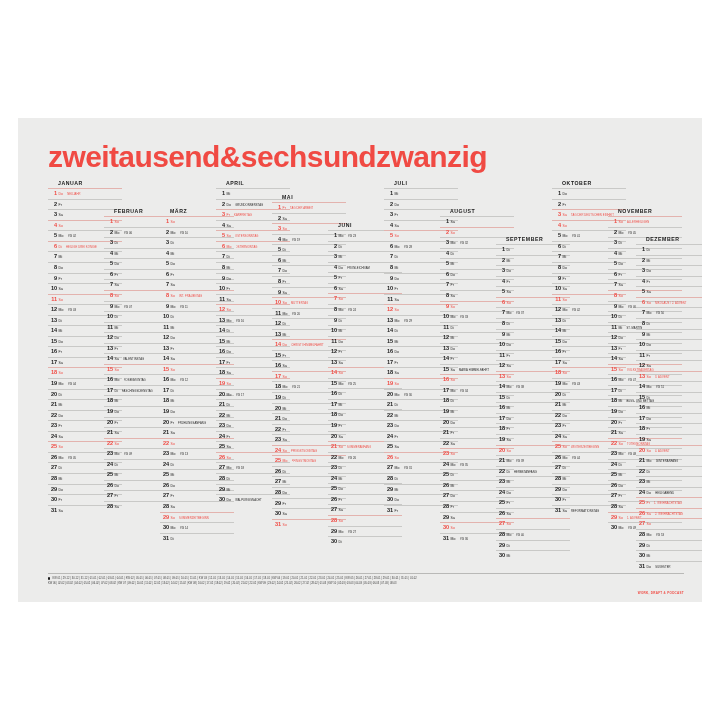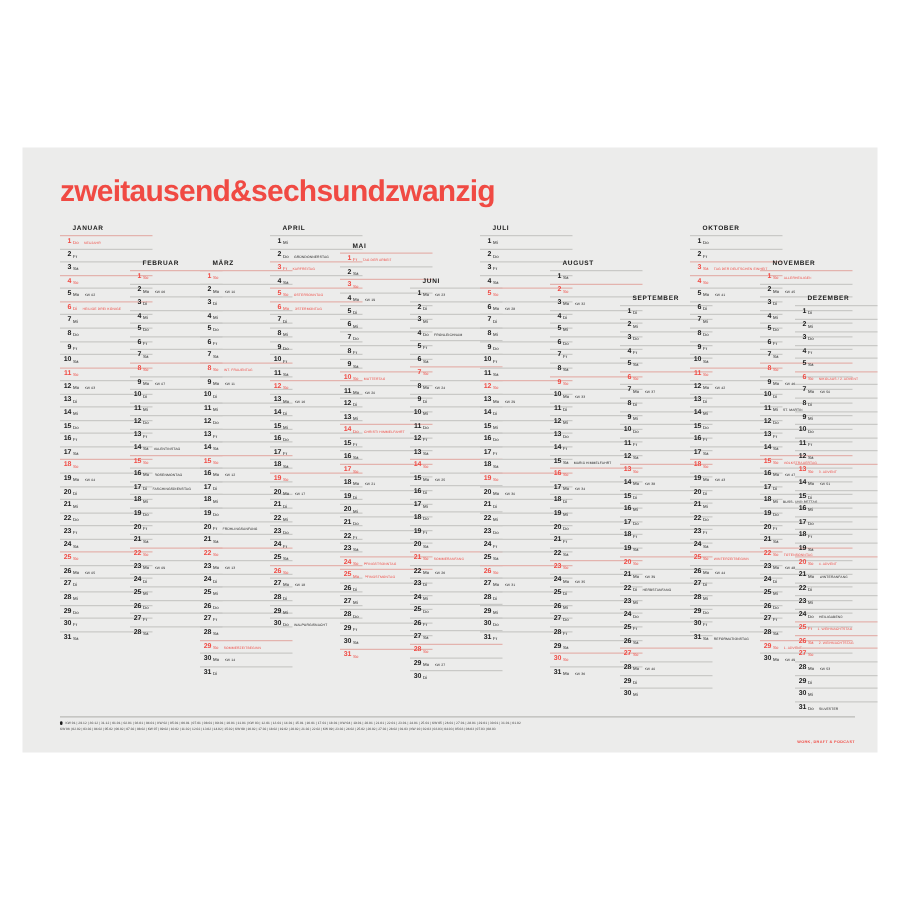--- a/index.html
+++ b/index.html
@@ -16,21 +16,21 @@
     top: 118px;
     width: 684px;
     height: 484px;
     background: #ececeb;
     overflow: hidden;
   }
   #title {
     position: absolute;
     left: 30px;
     top: 22px;
-    font-size: 24px;
+    font-size: 30px;
     font-weight: bold;
     letter-spacing: -0.6px;
     color: #f04a43;
     white-space: nowrap;
   }
   .month-col {
     position: absolute;
     width: 74px;
   }
   .month-name {

